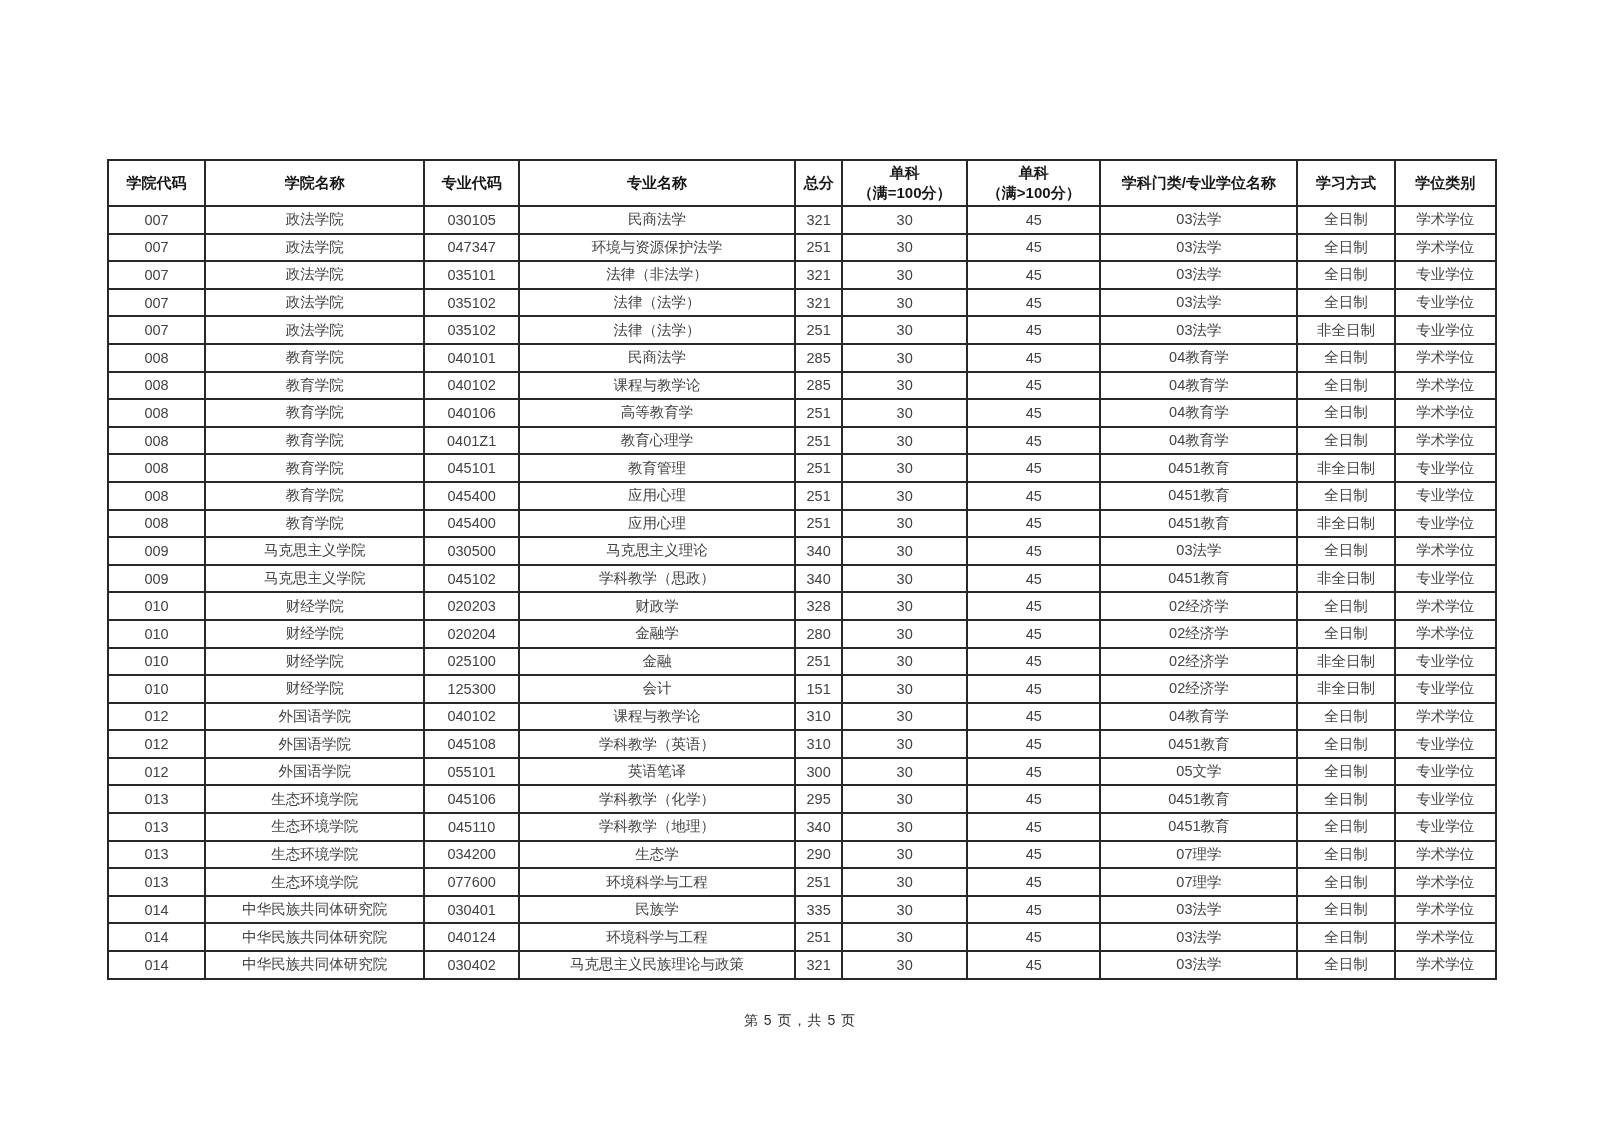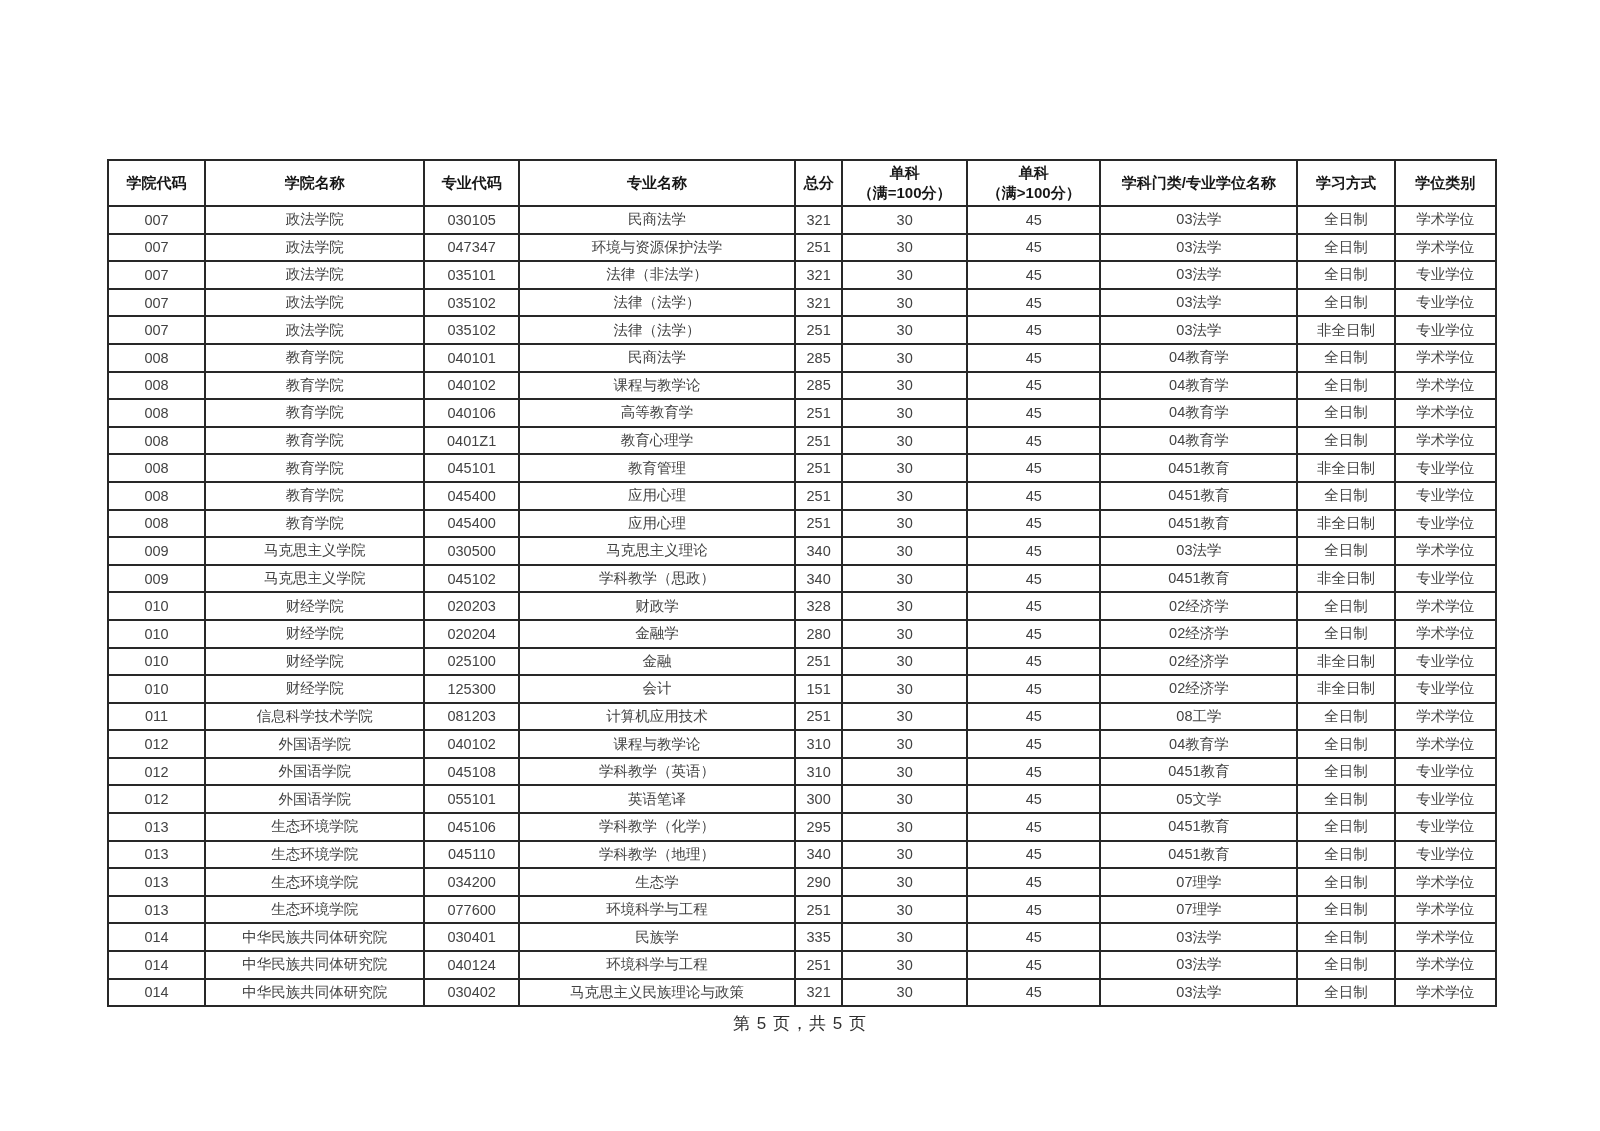--- a/index.html
+++ b/index.html
@@ -49,21 +49,21 @@
     font-weight: normal;
     color: #424242;
     white-space: nowrap;
   }
   .page-footer {
     position: absolute;
     top: 1012px;
     left: 0;
     width: 100%;
     text-align: center;
-    font-size: 17px;
+    font-size: 14px;
     color: #2e2e2e;
     letter-spacing: 1px;
   }
 </style>
 </head>
 <body>
 
 <div class="sheet">
 
   <table class="score-table">
@@ -306,32 +306,20 @@
           <td>125300</td>
           <td>会计</td>
           <td>151</td>
           <td>30</td>
           <td>45</td>
           <td>02经济学</td>
           <td>非全日制</td>
           <td>专业学位</td>
         </tr>
         <tr>
-          <td>011</td>
-          <td>信息科学技术学院</td>
-          <td>081203</td>
-          <td>计算机应用技术</td>
-          <td>251</td>
-          <td>30</td>
-          <td>45</td>
-          <td>08工学</td>
-          <td>全日制</td>
-          <td>学术学位</td>
-        </tr>
-        <tr>
           <td>012</td>
           <td>外国语学院</td>
           <td>040102</td>
           <td>课程与教学论</td>
           <td>310</td>
           <td>30</td>
           <td>45</td>
           <td>04教育学</td>
           <td>全日制</td>
           <td>学术学位</td>

